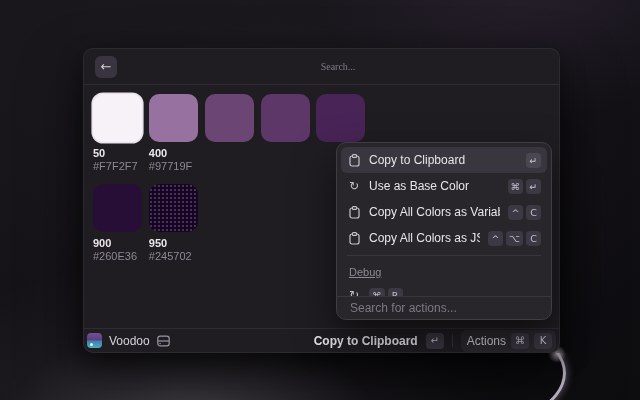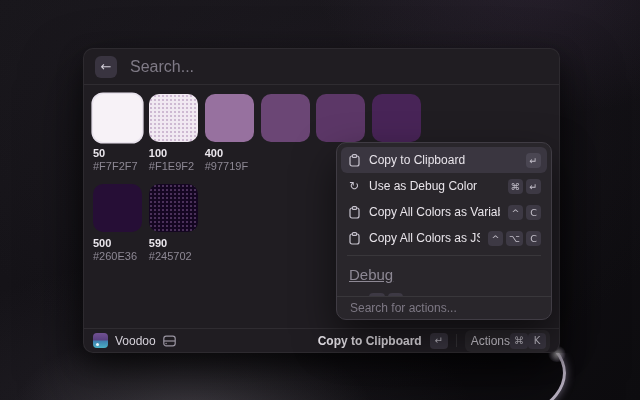--- a/index.html
+++ b/index.html
@@ -27,69 +27,69 @@
     position:absolute;left:83px;top:48px;width:477px;height:305px;
     background:#201d22;border:1px solid rgba(255,255,255,0.06);border-radius:10px;
     box-shadow:0 30px 60px rgba(0,0,0,0.55),0 10px 24px rgba(0,0,0,0.45);
     box-sizing:border-box;
   }
   .searchbar{height:36px;display:flex;align-items:center;gap:11px;padding:0 11px;
     border-bottom:1px solid rgba(255,255,255,0.07);box-sizing:border-box;}
   .back-btn{width:22px;height:22px;border-radius:6px;background:#393440;display:flex;
     align-items:center;justify-content:center;color:#d2ced8;font-size:13px;cursor:pointer;flex:0 0 auto;}
   .search-input{flex:1;background:transparent;border:none;outline:none;color:#ddd9e0;
-    font-size:16px;font-family:Liberation Sans, sans-serif;}
+    font-size:10px;font-family:Liberation Serif, serif;text-align:center;}
   .search-input::placeholder{color:#7f7a86;}
 
   .content{position:absolute;left:9px;right:26px;top:37px;}
   .grid{display:grid;grid-template-columns:repeat(8,49px);justify-content:space-between;margin-top:8px;}
   .grid.second{margin-top:11px;}
   .swatch{height:48px;border-radius:10px;background:#555;}
   .swatch.selected{box-shadow:0 0 0 1.6px #e8e2ec;}
   .tx-dark-dots{background-image:radial-gradient(rgba(137,92,150,0.35) 0.7px, transparent 1.1px);background-size:4px 4px;}
   .tx-light-dots{background-image:radial-gradient(rgba(190,140,210,0.32) 0.7px, transparent 1.1px);background-size:4px 4px;}
   .shade{margin-top:5px;font-size:11px;font-weight:700;color:#eae6ec;line-height:12px;}
   .hex{margin-top:1px;font-size:11px;color:#8d8894;line-height:13px;}
 
   
   .statusbar{position:absolute;left:0;right:0;bottom:0;height:24px;
     border-top:1px solid rgba(255,255,255,0.07);display:flex;align-items:center;
-    padding:0 9px;gap:7px;box-sizing:border-box;}
+    padding:0 3px;gap:7px;box-sizing:border-box;}
   .app-icon{width:15px;height:15px;border-radius:4px;flex:0 0 auto;position:relative;overflow:hidden;
     background:linear-gradient(180deg,#715193 0%,#5a4180 46%,#3f7fae 54%,#4ab0c4 100%);}
   .app-icon::after{content:"";position:absolute;left:3px;bottom:2.5px;width:3px;height:3px;border-radius:50%;
     background:rgba(255,255,255,0.85);}
   .app-name{font-size:12px;color:#d5d1da;}
   .drive-icon{display:flex;align-items:center;}
   .sb-right{margin-left:auto;display:flex;align-items:center;gap:8px;}
   .sb-primary{font-size:12px;font-weight:700;color:#e8e4ea;}
   .kbd{min-width:10px;height:16px;padding:0 4px;border-radius:4px;background:#3a3641;
     color:#c2bec8;font-size:10px;display:inline-flex;align-items:center;justify-content:center;
     font-family:"DejaVu Sans",sans-serif;}
   .sb-sep{width:1px;height:13px;background:rgba(255,255,255,0.1);}
-  .actions-group{display:flex;align-items:center;background:rgba(255,255,255,0.05);
+  .actions-group{display:flex;align-items:center;gap:5px;background:rgba(255,255,255,0.05);
     padding:3px 4px 3px 6px;border-radius:6px;cursor:pointer;}
   .actions-label{font-size:12px;color:#cfcbd4;}
 
   
   .menu{position:absolute;left:336px;top:142px;width:216px;height:178px;
     background:#29262b;border:1px solid #403c44;border-radius:10px;box-sizing:border-box;
     box-shadow:0 18px 40px rgba(0,0,0,0.55);}
   .menu-list{position:absolute;left:0;right:0;top:0;bottom:23px;padding:4px;overflow:hidden;}
   .menu-item{height:26px;border-radius:6px;display:flex;align-items:center;gap:8px;
     padding:0 6px;cursor:pointer;box-sizing:border-box;}
   .menu-item.selected{background:#3a3640;}
   .mi-icon{width:14px;display:flex;align-items:center;justify-content:center;flex:0 0 auto;
     color:#c7c3ce;font-size:12px;line-height:1;}
   .mi-label{flex:1;font-size:12px;color:#e8e4ea;white-space:nowrap;overflow:hidden;}
   .mi-keys{display:flex;gap:3px;}
   .mi-keys .kbd{height:15px;min-width:9px;padding:0 3px;background:#3d3944;font-size:9.5px;}
   .menu-item.selected .mi-keys .kbd{background:#4a4652;}
   .menu-divider{height:1px;background:rgba(255,255,255,0.08);margin:4px 6px;}
-  .menu-section-label{padding:6px 8px 4px;font-size:15px;color:#8d8894;text-decoration:underline;}
+  .menu-section-label{padding:6px 8px 4px;font-size:11px;color:#8d8894;text-decoration:underline;}
   .menu-search{position:absolute;left:0;right:0;bottom:0;height:23px;border-top:1px solid rgba(255,255,255,0.08);
     display:flex;align-items:center;padding:0 11px;box-sizing:border-box;}
   .menu-search input{width:100%;background:transparent;border:none;outline:none;
     color:#ddd9e0;font-size:12px;font-family:inherit;}
   .menu-search input::placeholder{color:#7d7884;}
 </style>
 </head>
 <body>
 
 <div class="stage">
@@ -109,25 +109,20 @@
     </div>
 
     <div class="content">
       <div class="grid">
         <div>
           <div class="swatch selected" style="background-color: rgb(247, 242, 247);"></div>
           <div class="shade">50</div>
           <div class="hex">#F7F2F7</div>
         </div>
         <div>
-          <div class="swatch tx-dark-dots" style="background-color: rgb(241, 233, 242);"></div>
-          <div class="shade">100</div>
-          <div class="hex">#F1E9F2</div>
-        </div>
-        <div>
           <div class="swatch" style="background-color: rgb(151, 113, 159);"></div>
           <div class="shade">400</div>
           <div class="hex">#97719F</div>
         </div>
         <div>
           <div class="swatch" style="background-color: rgb(107, 70, 117);"></div>
           <div class="shade"></div>
           <div class="hex"></div>
         </div>
         <div>
@@ -138,26 +133,26 @@
         <div>
           <div class="swatch" style="background-color: rgb(72, 36, 87);"></div>
           <div class="shade"></div>
           <div class="hex"></div>
         </div>
       </div>
 
       <div class="grid second">
         <div>
           <div class="swatch" style="background-color: rgb(38, 14, 54);"></div>
-          <div class="shade">500</div>
+          <div class="shade">900</div>
           <div class="hex">#260E36</div>
         </div>
         <div>
           <div class="swatch tx-light-dots" style="background-color: rgb(20, 6, 33);"></div>
-          <div class="shade">590</div>
+          <div class="shade">950</div>
           <div class="hex">#245702</div>
         </div>
       </div>
     </div>
 
     <div class="statusbar">
       <div class="app-icon"></div>
       <span class="app-name">Voodoo</span>
       <span class="drive-icon">
         <svg width="13" height="12" viewBox="0 0 13 12">
@@ -190,21 +185,21 @@
             </svg>
         </span>
         <span class="mi-label">Copy to Clipboard</span>
         <span class="mi-keys">
           <span class="kbd">↵</span>
         </span>
       </div>
 
       <div class="menu-item">
         <span class="mi-icon glyph">↻</span>
-        <span class="mi-label">Use as Debug Color</span>
+        <span class="mi-label">Use as Base Color</span>
         <span class="mi-keys">
           <span class="kbd">⌘</span>
           <span class="kbd">↵</span>
         </span>
       </div>
 
       <div class="menu-item">
         <span class="mi-icon">
           <svg width="11" height="13" viewBox="0 0 11 13">
               <rect x="1" y="2" width="9" height="10" rx="2" fill="none" stroke="#c7c3ce" stroke-width="1.2"></rect>

